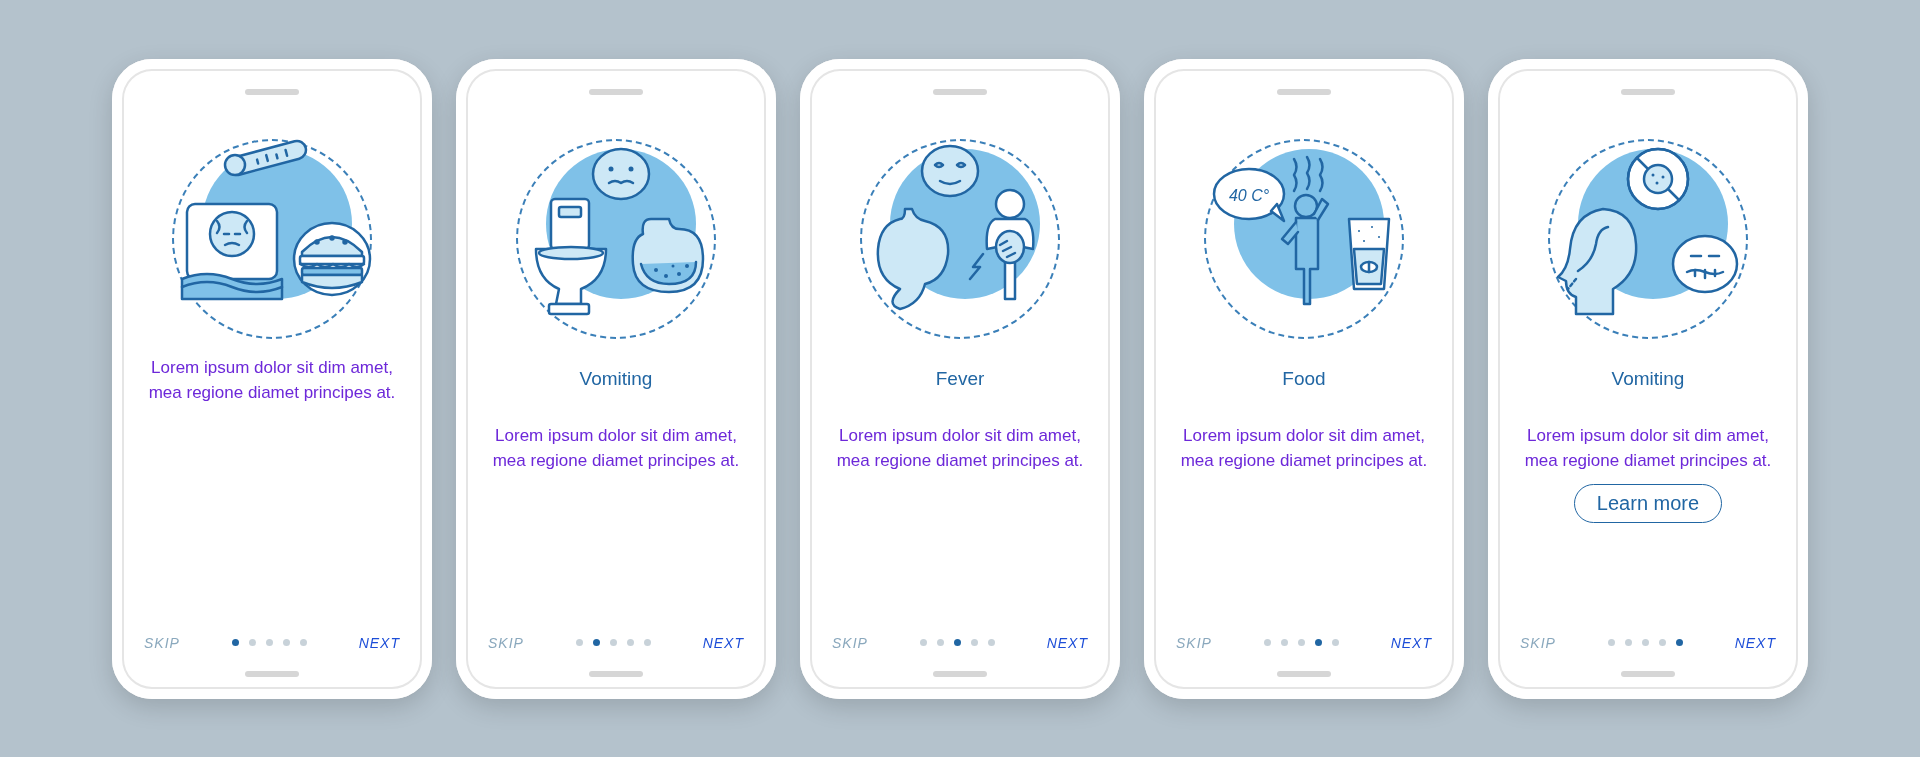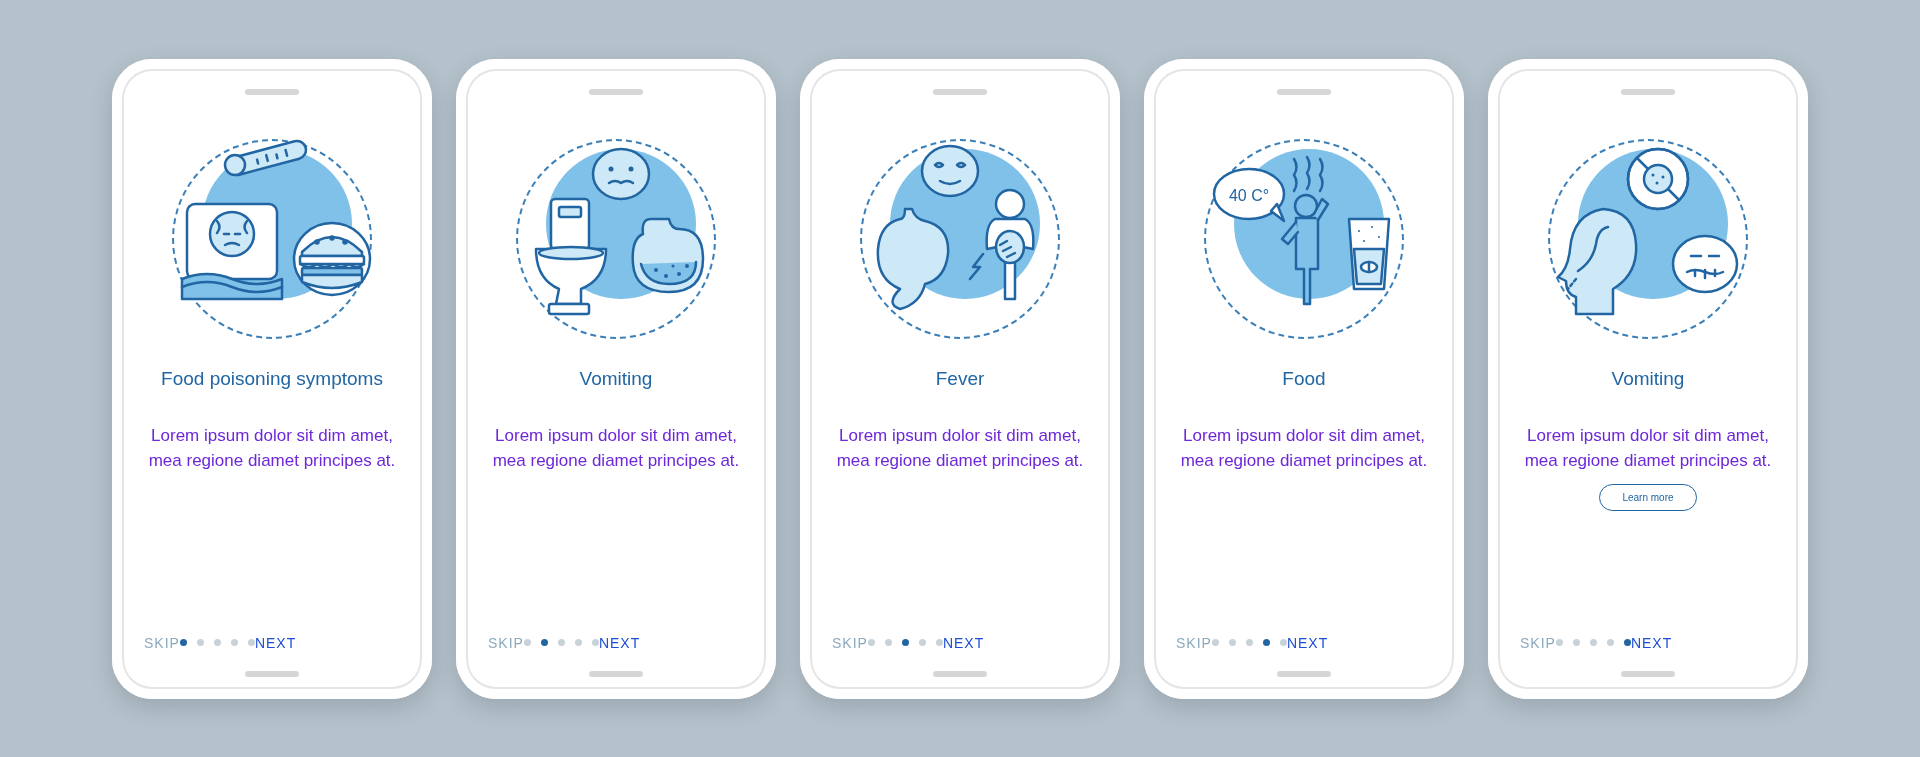--- a/index.html
+++ b/index.html
@@ -37,20 +37,21 @@
     margin-bottom: 24px;
   }
   .illustration {
     width: 220px;
     height: 220px;
     position: relative;
     margin-top: 10px;
     display: flex;
     align-items: center;
     justify-content: center;
+    font-style: italic;
   }
   .dashed-circle {
     position: absolute;
     width: 200px;
     height: 200px;
     border: 2.5px dashed #3a7fb8;
     border-radius: 50%;
   }
   .solid-circle {
     position: absolute;
@@ -90,30 +91,32 @@
     margin-top: 6px;
     padding: 0 8px;
   }
   .spacer { flex: 1; }
   .learn-more {
     border: 1.5px solid #2166a3;
     color: #2166a3;
     background: transparent;
     border-radius: 20px;
     padding: 7px 22px;
-    font-size: 10px;
+    font-size: 20px;
     cursor: pointer;
     margin-top: 10px;
   }
   .nav-row {
     display: flex;
     align-items: center;
+    justify-content: space-between;
     width: 100%;
     margin-top: 18px;
     padding: 0 4px;
+    font-style: italic;
   }
   .nav-btn {
     font-size: 14px;
     letter-spacing: 1px;
     color: #1d4ed8;
     cursor: pointer;
     font-weight: 500;
   }
   .skip { color: #8aa8bd; }
   .dots {
@@ -177,21 +180,20 @@
             <path d="M3 40 Q12 46 20 40 Q28 46 36 40 Q44 46 52 40 Q60 46 67 40" fill="none"></path>
             <rect x="5" y="44" width="60" height="7" rx="2" fill="#7fc1e8"></rect>
             <path d="M5 58 Q35 70 65 58 L65 51 L5 51 Z" fill="#cde8f6"></path>
             <circle cx="20" cy="18" r="1.5" fill="#2166a3"></circle>
             <circle cx="35" cy="14" r="1.5" fill="#2166a3"></circle>
             <circle cx="48" cy="18" r="1.5" fill="#2166a3"></circle>
           </g>
         </svg>
       </div>
     </div>
-    <div class="title">Food poisoning symptoms</div>
     <div class="desc">Lorem ipsum dolor sit dim amet, mea regione diamet principes at.</div>
     <div class="spacer"></div>
     <div class="nav-row">
       <span class="nav-btn skip">SKIP</span>
       <div class="dots">
         <span class="dot active"></span>
         <span class="dot"></span>
         <span class="dot"></span>
         <span class="dot"></span>
         <span class="dot"></span>

